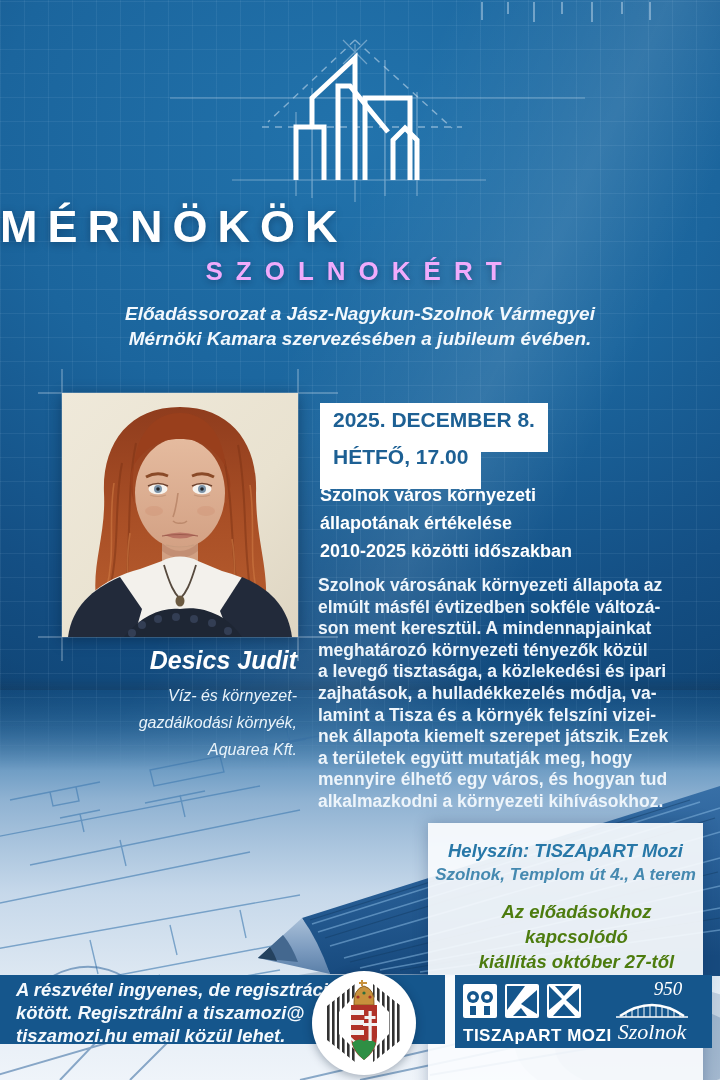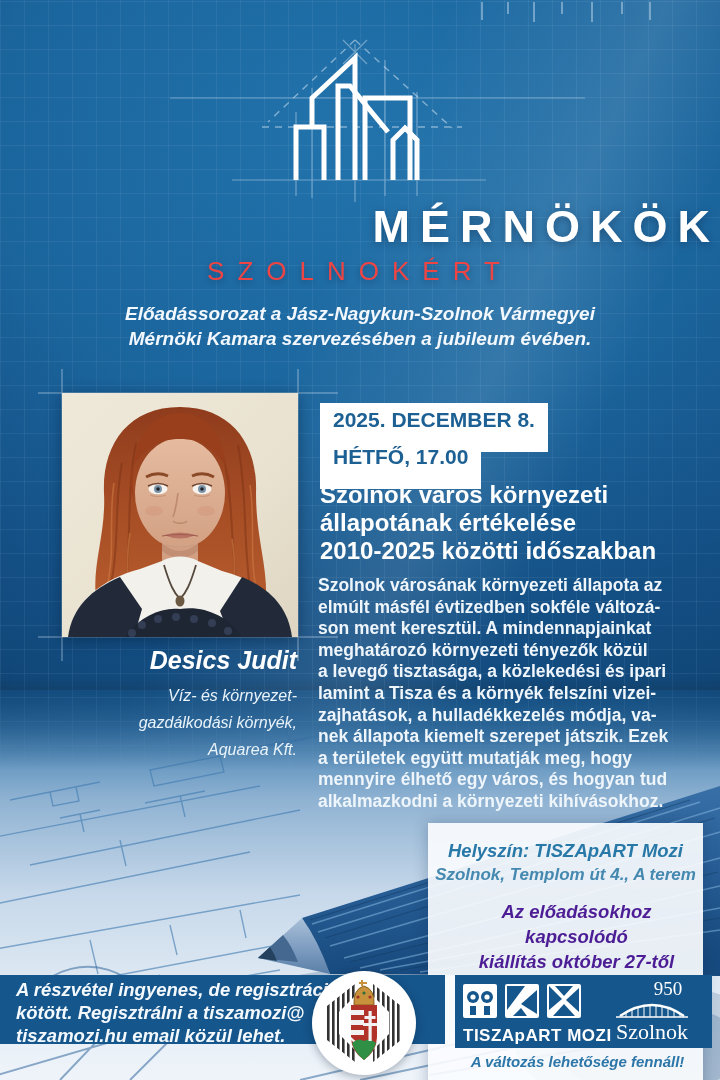--- a/index.html
+++ b/index.html
@@ -22,27 +22,27 @@
       linear-gradient(115deg, rgba(0,0,0,0) 42%, rgba(255,255,255,.06) 54%, rgba(255,255,255,.11) 62%, rgba(0,0,0,0) 74%),
       repeating-linear-gradient(0deg, rgba(190,220,245,.08) 0 1px, rgba(0,0,0,0) 1px 24px),
       repeating-linear-gradient(90deg, rgba(190,220,245,.08) 0 1px, rgba(0,0,0,0) 1px 24px),
       radial-gradient(ellipse 120% 90% at 50% 18%, #2273ac 0%, #1b659d 42%, #144f84 72%, #0e4170 100%);
     -webkit-mask-image:linear-gradient(to bottom,#000 88%,rgba(0,0,0,0) 100%);
             mask-image:linear-gradient(to bottom,#000 88%,rgba(0,0,0,0) 100%);
   }
   
   .logo-svg{position:absolute;left:0;top:0;width:720px;height:205px;}
   .title-1{
-    position:absolute;left:0;top:201px;width:720px;text-align:right;
+    position:absolute;left:0;top:201px;width:720px;text-align:left;
     color:#fff;font-size:45px;font-weight:bold;letter-spacing:10px;
     text-shadow:0 2px 8px rgba(0,20,45,.35);
   }
   .title-2{
     position:absolute;left:0;top:256px;width:720px;text-align:center;
-    color:#ef4444;font-size:26px;font-weight:normal;letter-spacing:13px;
+    color:#f0abfc;font-size:26px;font-weight:bold;letter-spacing:13px;
     text-shadow:0 2px 6px rgba(0,20,45,.3);
   }
   .subtitle{
     position:absolute;left:0;top:301px;width:720px;text-align:center;
     color:#f2f8fd;font-size:19px;font-weight:bold;font-style:italic;line-height:25px;
   }
   
   .photo-guides{position:absolute;left:38px;top:369px;width:300px;height:292px;}
   .speaker-photo{
     position:absolute;left:62px;top:393px;width:236px;height:244px;
@@ -55,54 +55,54 @@
   .speaker .role{font-size:16px;font-style:italic;line-height:27px;color:#e9f3fa;}
   
   .badge{
     position:absolute;left:320px;background:#fff;color:#1d6094;
     font-size:21px;font-weight:bold;padding:5px 13px 20px 13px;white-space:nowrap;text-align:center;
   }
   .badge.b1{top:403px;}
   .badge.b2{top:440px;}
   .event-title{
     position:absolute;left:320px;top:481px;width:400px;
-    color:#fff;font-size:24px;font-weight:bold;line-height:28px;white-space:nowrap;
+    color:#fff;font-size:18px;font-weight:bold;line-height:28px;white-space:nowrap;
   }
   .event-body{
     position:absolute;left:318px;top:575px;width:402px;
     color:#eef5fb;font-size:17.5px;font-weight:bold;line-height:21.6px;white-space:nowrap;
   }
   
   .venue-panel{
     position:absolute;left:428px;top:823px;width:275px;height:318px;
     background:rgba(250,252,254,.92);box-shadow:0 0 14px rgba(15,45,85,.3);
     text-align:center;
   }
   .venue-heading{margin-top:17px;font-size:18.5px;font-weight:bold;font-style:italic;color:#2878a8;}
   .venue-address{margin-top:3px;font-size:17px;font-style:italic;font-weight:bold;color:#4589b0;}
-  .venue-exhibit{margin-top:14px;font-size:18.5px;font-weight:bold;font-style:italic;color:#4c1d95;line-height:25px;padding-left:22px;}
+  .venue-exhibit{margin-top:14px;font-size:18.5px;font-weight:bold;font-style:italic;color:#4d7c0f;line-height:25px;padding-left:22px;}
   .tagline{
     position:absolute;left:440px;top:1053px;width:275px;text-align:center;
     font-size:15px;font-weight:bold;font-style:italic;color:#2d76a8;
   }
   
   .reg-bar{
     position:absolute;left:0;top:975px;width:445px;height:69px;background:#15568c;
     color:#f4f9fd;font-size:18.5px;font-weight:bold;font-style:italic;line-height:23px;
     padding-top:3px;box-sizing:border-box;
   }
   .reg-bar .line{padding-left:16px;white-space:nowrap;}
   .logo-bar{
     position:absolute;left:455px;top:975px;width:257px;height:73px;background:#15568c;
   }
   .tiszapart{position:absolute;left:8px;top:9px;width:122px;}
   .tiszapart-label{
     margin-top:2px;text-align:center;color:#fff;font-size:17px;font-weight:bold;letter-spacing:.5px;white-space:nowrap;
   }
-  .szolnok950{position:absolute;right:10px;top:3px;width:100px;text-align:center;color:#fff;}
+  .szolnok950{position:absolute;right:10px;top:3px;width:100px;text-align:center;color:#fff;font-style:italic;}
   .mmk-badge{
     position:absolute;left:312px;top:971px;width:104px;height:104px;border-radius:50%;
     background:#fff;box-shadow:0 2px 10px rgba(5,25,50,.35);
   }
 </style>
 </head>
 <body>
 
 <div class="poster">
 
@@ -289,22 +289,22 @@
     <div>állapotának értékelése</div>
     <div>2010-2025 közötti időszakban</div>
   </div>
 
   <div class="event-body">
     <div>Szolnok városának környezeti állapota az</div>
     <div>elmúlt másfél évtizedben sokféle változá-</div>
     <div>son ment keresztül. A mindennapjainkat</div>
     <div>meghatározó környezeti tényezők közül</div>
     <div>a levegő tisztasága, a közlekedési és ipari</div>
+    <div>zajhatások, a hulladékkezelés módja, va-</div>
     <div>lamint a Tisza és a környék felszíni vizei-</div>
-    <div>zajhatások, a hulladékkezelés módja, va-</div>
     <div>nek állapota kiemelt szerepet játszik. Ezek</div>
     <div>a területek együtt mutatják meg, hogy</div>
     <div>mennyire élhető egy város, és hogyan tud</div>
     <div>alkalmazkodni a környezeti kihívásokhoz.</div>
   </div>
 
   <div class="venue-panel">
     <div class="venue-heading">Helyszín: TISZApART Mozi</div>
     <div class="venue-address">Szolnok, Templom út 4., A terem</div>
     <div class="venue-exhibit">
@@ -393,15 +393,14 @@
         <path d="M52,89 Q43,82 40,72 Q46,66 52,70 Q58,66 64,72 Q61,82 52,89 Z" fill="#2f8f44"></path>
         <g fill="#f2f2f2">
           <rect x="56.5" y="40" width="3.2" height="30"></rect>
           <rect x="52.5" y="45" width="11" height="3"></rect>
           <rect x="51" y="52" width="14" height="3"></rect>
         </g>
       </g>
     </svg>
   </div>
 
-  <div class="tagline">A változás lehetősége fennáll!</div>
 
 </div>
 
 </body></html>

